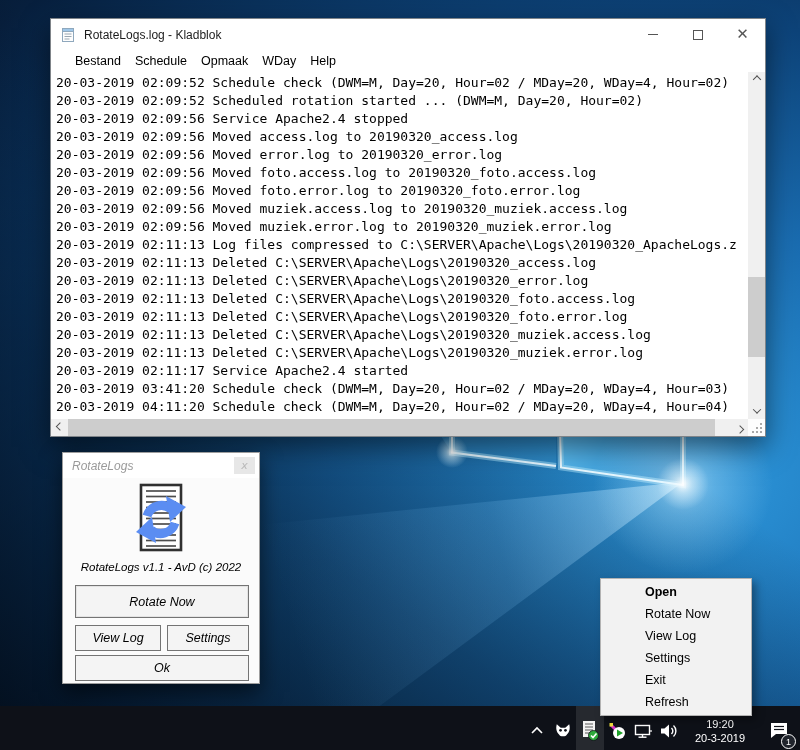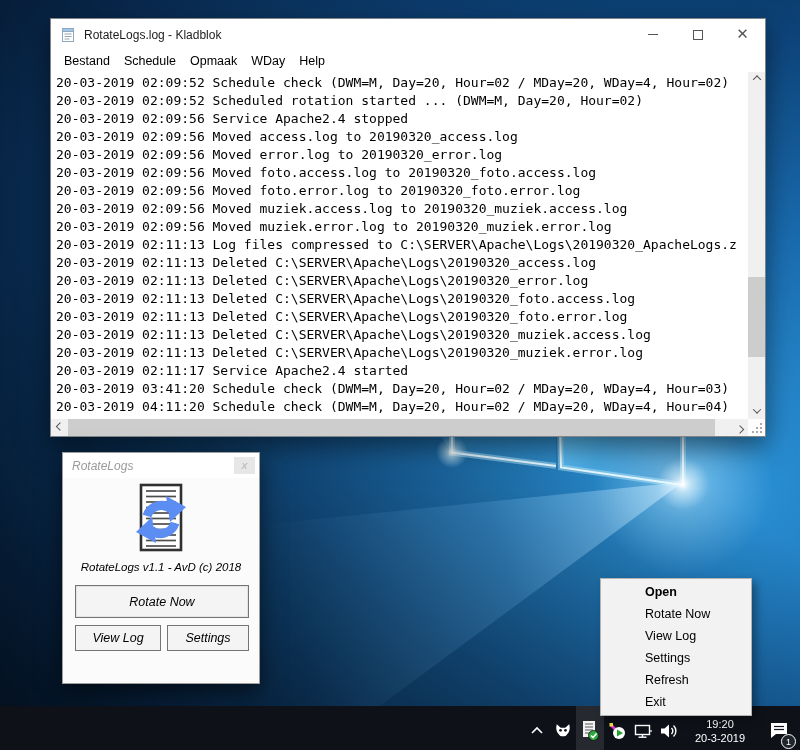--- a/index.html
+++ b/index.html
@@ -25,21 +25,21 @@
     z-index:10;
   }
   .np-titlebar { height:31px; display:flex; align-items:center; background:#fff; }
   .np-title { margin-left:8px; font-size:12px; color:#1b1b1b; }
   .np-appicon { margin-left:9px; width:16px; height:16px; flex:0 0 auto; }
   .np-spacer { flex:1; }
   .np-ctl { width:45px; height:31px; display:flex; align-items:center; justify-content:center; color:#555; }
   .np-min-glyph { width:10px; height:1px; background:#555; }
   .np-max-glyph { width:10px; height:10px; border:1px solid #555; }
   .np-close-glyph { font-size:15px; line-height:1; color:#555; font-family:"DejaVu Sans",sans-serif; }
-  .np-menubar { height:22px; display:flex; align-items:center; padding-left:6px; background:#fff; }
+  .np-menubar { height:22px; display:flex; align-items:center; padding-left:17px; background:#fff; }
   .np-menubar .menu-item { padding:0 7px; font-size:12.5px; color:#000; line-height:22px; }
   .np-text {
     position:absolute; left:0; top:53px; right:17px; bottom:17px;
     background:#fff; overflow:hidden; padding:2px 0 0 5px;
     font-family:"DejaVu Sans Mono", monospace; font-size:13px; line-height:18px;
     color:#000; white-space:pre;
   }
   
   .np-vsb { position:absolute; right:0; top:53px; bottom:17px; width:17px; background:#f0f0f0; }
   .np-vsb .thumb { position:absolute; left:0; width:17px; top:205px; height:80px; background:#cdcdcd; }
@@ -222,33 +222,34 @@
         <line x1="18" y1="57.5" x2="48" y2="57.5"></line>
       <line x1="18" y1="63" x2="48" y2="63"></line>
     </g>
     <g fill="#5b8df2" stroke="none">
       <path d="M19,33 A15,15 0 0 1 43,26" fill="none" stroke="#5b8df2" stroke-width="9"></path>
       <polygon points="38,13 58,24 42,39"></polygon>
       <path d="M47,40 A15,15 0 0 1 23,47" fill="none" stroke="#5b8df2" stroke-width="9"></path>
       <polygon points="28,60 8,49 24,34"></polygon>
     </g>
   </svg>
-  <div class="rl-caption">RotateLogs v1.1 - AvD (c) 2018</div>
+  <div class="rl-caption">RotateLogs v1.1 - AvD (c) 2022</div>
   <div class="rl-btn rotate">Rotate Now</div>
   <div class="rl-btn viewlog">View Log</div>
   <div class="rl-btn settings">Settings</div>
+  <div class="rl-btn ok">Ok</div>
 </div>
 
 <div class="ctx-menu">
     <div class="ctx-item" style="font-weight: 700;">Open</div>
     <div class="ctx-item">Rotate Now</div>
     <div class="ctx-item">View Log</div>
     <div class="ctx-item">Settings</div>
+    <div class="ctx-item">Exit</div>
     <div class="ctx-item">Refresh</div>
-    <div class="ctx-item">Exit</div>
   </div>
 
 <div class="taskbar">
   <div class="tray">
     <div class="tray-ico w24">
       <svg width="16" height="16" viewBox="0 0 16 16">
         <polyline points="3,10 8,5 13,10" fill="none" stroke="#ffffff" stroke-width="1.6"></polyline>
       </svg>
     </div>
     <div class="tray-ico w24">

